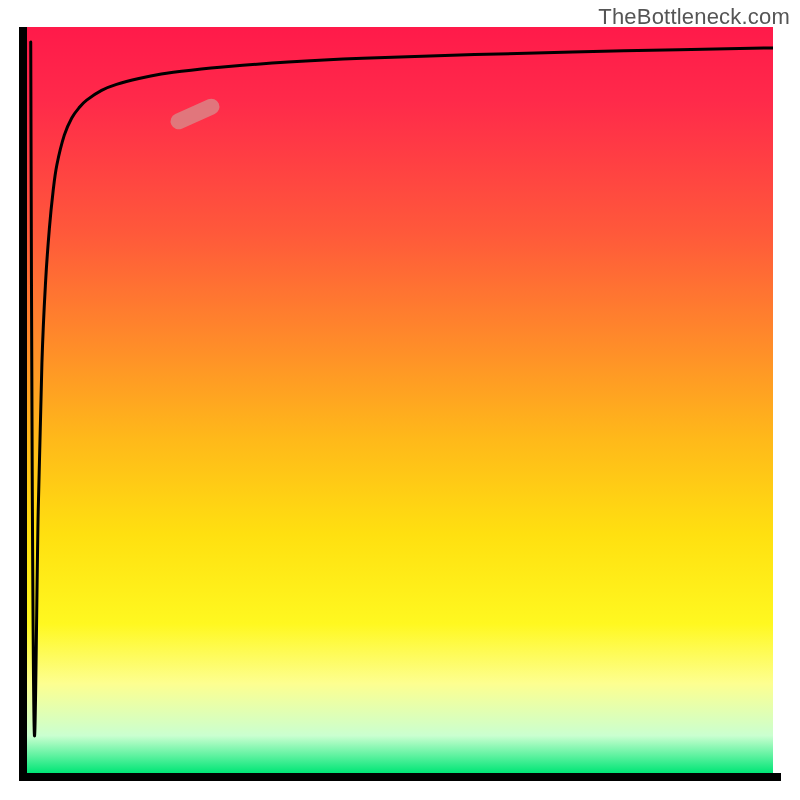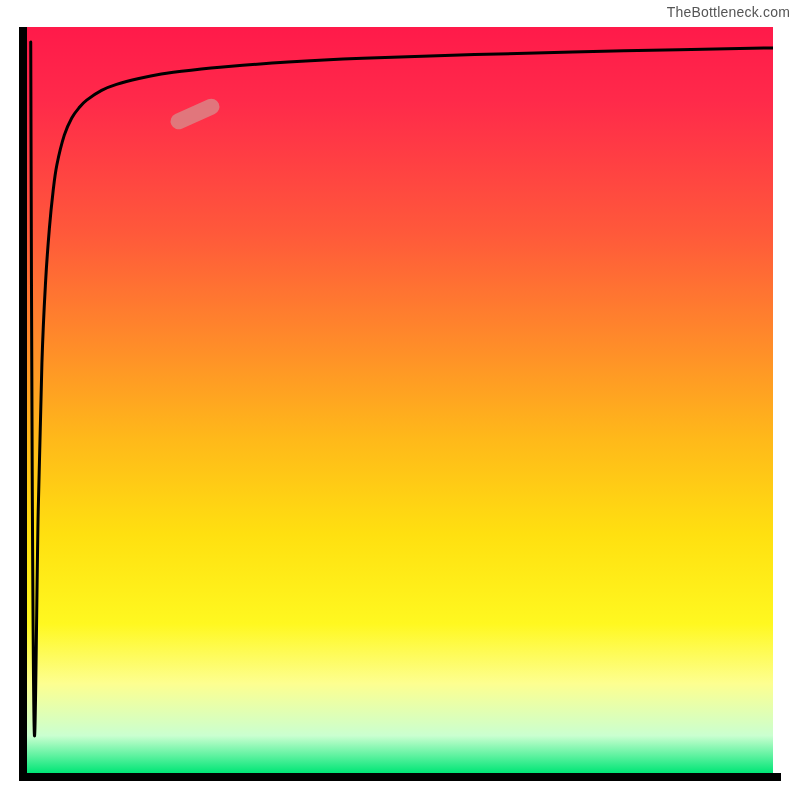--- a/index.html
+++ b/index.html
@@ -8,21 +8,21 @@
     height: 800px;
     background: #ffffff;
     font-family: Arial, Helvetica, sans-serif;
     position: relative;
     overflow: hidden;
   }
   .watermark {
     position: absolute;
     top: 4px;
     right: 10px;
-    font-size: 14px;
+    font-size: 22px;
     color: #555555;
     font-weight: normal;
     letter-spacing: 0.2px;
   }
   .plot-area {
     position: absolute;
     left: 27px;
     top: 27px;
     width: 746px;
     height: 746px;

